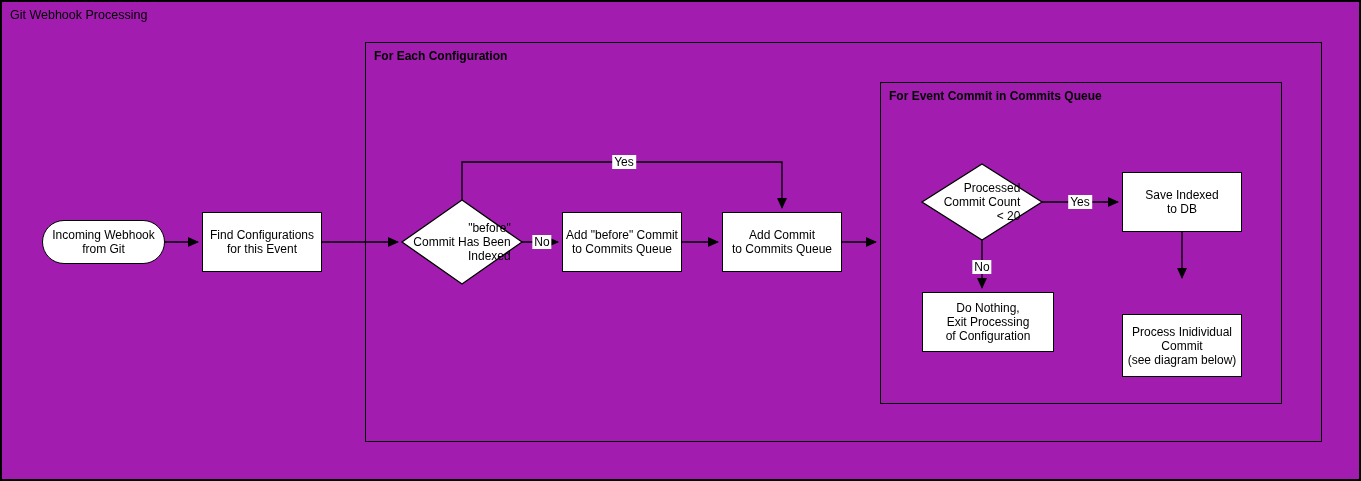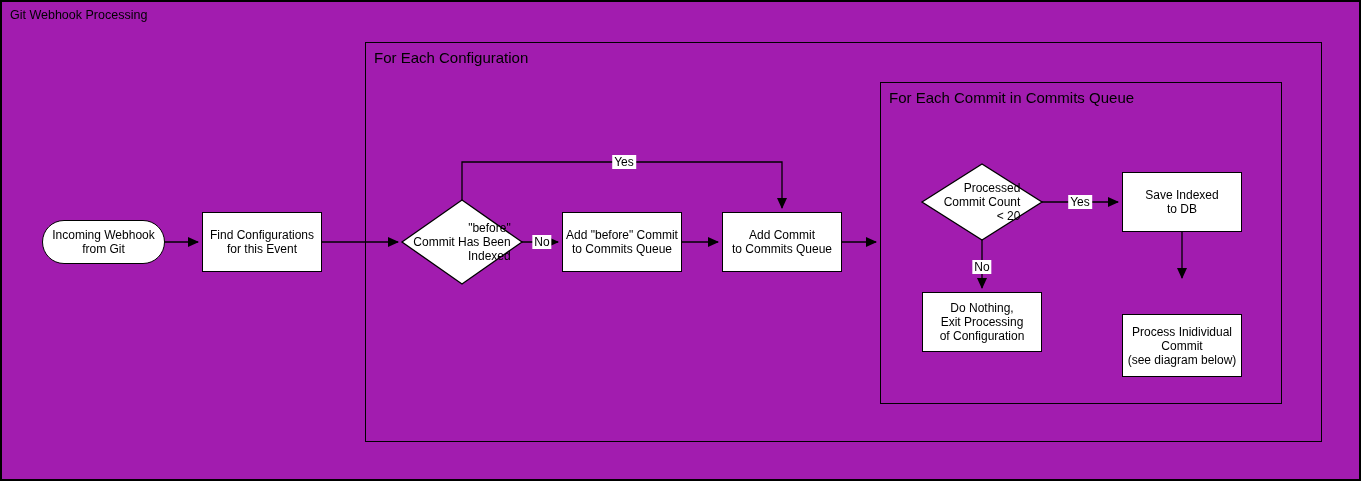--- a/index.html
+++ b/index.html
@@ -25,23 +25,24 @@
   }
   .container {
     position: absolute;
     border: 1px solid #000000;
     background: transparent;
   }
   .container-label {
     position: absolute;
     left: 8px;
     top: 6px;
-    font-size: 15px;
+    font-size: 12px;
     color: #000;
     white-space: nowrap;
+    font-weight: bold;
   }
   .container.outer { left: 363px; top: 40px; width: 957px; height: 400px; }
   .container.inner { left: 878px; top: 80px; width: 402px; height: 322px; }
   svg.edges {
     position: absolute;
     left: 0; top: 0;
     width: 1361px; height: 481px;
   }
   .node {
     position: absolute;
@@ -78,21 +79,21 @@
     font-size: 12px;
     color: #000;
     white-space: nowrap;
   }
   
   #n-incoming   { left: 40px;   top: 218px; width: 123px; height: 44px; }
   #n-findcfg    { left: 200px;  top: 210px; width: 120px; height: 60px; }
   #n-addbefore  { left: 560px;  top: 210px; width: 120px; height: 60px; }
   #n-addcommit  { left: 720px;  top: 210px; width: 120px; height: 60px; }
   #n-savecommit { left: 1120px; top: 170px; width: 120px; height: 60px; }
-  #n-donothing  { left: 920px;  top: 290px; width: 120px; height: 60px; }
+  #n-donothing  { left: 920px;  top: 290px; width: 132px; height: 60px; }
   #n-procind    { left: 1120px; top: 280px; width: 120px; height: 63px; margin-top: 32px; }
   
   #t-before { left: 400px; top: 217px; width: 120px; height: 46px; }
   #t-count  { left: 920px; top: 177px; width: 120px; height: 46px; }
   
   #lbl-no1  { left: 540px;  top: 240px; }
   #lbl-yes1 { left: 622px;  top: 160px; }
   #lbl-yes2 { left: 1078px; top: 200px; }
   #lbl-no2  { left: 980px;  top: 265px; }
 </style>
@@ -100,21 +101,21 @@
 <body>
 
 <div class="page">
 
   <div class="diagram-title">Git Webhook Processing</div>
 
   <div class="container outer">
     <div class="container-label">For Each Configuration</div>
   </div>
   <div class="container inner">
-    <div class="container-label">For Each Commit in Commits Queue</div>
+    <div class="container-label">For Event Commit in Commits Queue</div>
   </div>
 
   <svg class="edges" viewBox="0 0 1361 481" xmlns="http://www.w3.org/2000/svg">
     <defs>
       <marker id="arrow" markerUnits="userSpaceOnUse" markerWidth="13" markerHeight="13" refX="11" refY="6" orient="auto">
         <path d="M1,1 L12,6 L1,11 Z" fill="#000000"></path>
       </marker>
     </defs>
     <g stroke="#000000" stroke-width="1.3" fill="none">
       <line x1="163" y1="240" x2="196" y2="240" marker-end="url(#arrow)"></line>

